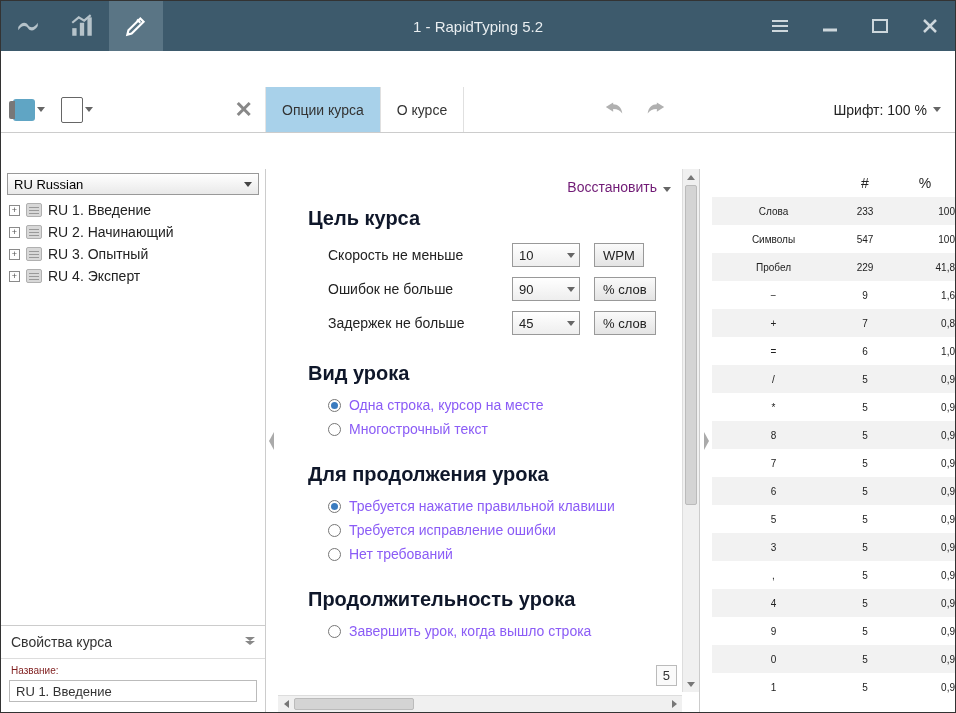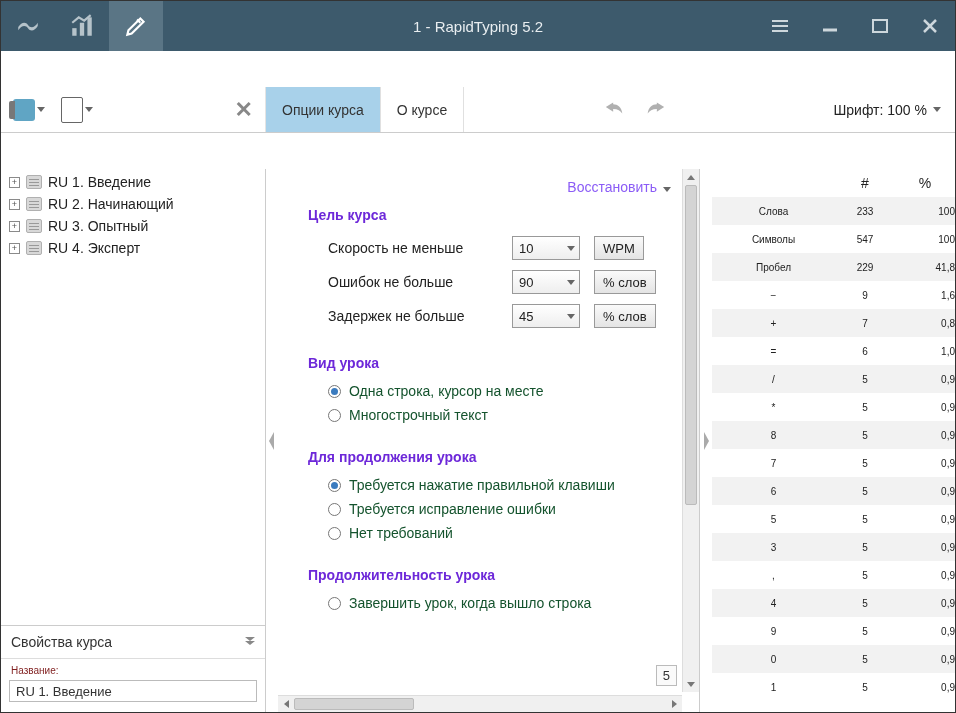--- a/index.html
+++ b/index.html
@@ -34,28 +34,28 @@
 .tree-item .file-icon::after{content:""; position:absolute; left:2px; right:2px; top:3px; height:1px; background:#999; box-shadow:0 3px 0 #999, 0 6px 0 #999;}
 .sidebar-spacer { flex:1; }
 .props-header { border-top:1px solid #ccc; padding:8px 10px; display:flex; align-items:center; justify-content:space-between; font-size:14px; color:#333; }
 .collapse-icon{ display:flex; flex-direction:column; gap:2px;}
 .collapse-icon span{ width:10px; height:0; border-top:4px solid #888; border-left:5px solid transparent; border-right:5px solid transparent; margin-top:-2px;}
 .field-label{ border-top:1px solid #ddd; padding:6px 10px 4px; font-size:10px; color:#7f1d1d;}
 .field-input{ margin:0 8px 10px; border:1px solid #bbb; background:#fff; height:22px; font-size:13px; display:flex; align-items:center; padding:0 6px; color:#333;}
 .center { flex:1; position:relative; display:flex; }
 .center-scroll-outer{ flex:1; display:flex; overflow:hidden; }
 .center-scroll{ flex:1; overflow:auto; border-right:1px solid #ccc; position:relative; }
-.restore-row{ text-align:right; padding:10px 28px 4px 0; color:#8b5cf6; font-size:14px; }
+.restore-row{ text-align:right; padding:10px 28px 4px 0; color:#701a75; font-size:14px; }
 .restore-row .dropdown-caret{ margin-left:6px;}
-.section-title{ font-weight:bold; padding:8px 0 8px 30px; font-size:14px; color:#6d28d9;}
+.section-title{ font-weight:bold; padding:8px 0 8px 30px; font-size:20px; color:#0f172a;}
 .opt-row{ display:flex; align-items:center; padding:5px 0 5px 50px; font-size:14px; color:#222; gap:14px;}
 .opt-label{ width:170px;}
 .num-select{ width:68px; height:24px; border:1px solid #999; background:linear-gradient(#fff,#eee); display:flex; align-items:center; justify-content:space-between; padding:0 4px 0 6px; font-size:13px;}
 .unit-btn{ height:24px; border:1px solid #999; background:linear-gradient(#fafafa,#e4e4e4); padding:0 8px; display:flex; align-items:center; font-size:13px;}
-.radio-row{ display:flex; align-items:center; padding:4px 0 4px 50px; font-size:14px; color:#14532d; gap:8px;}
+.radio-row{ display:flex; align-items:center; padding:4px 0 4px 50px; font-size:14px; color:#8b5cf6; gap:8px;}
 .radio{ width:13px; height:13px; border:1px solid #777; border-radius:50%; display:flex; align-items:center; justify-content:center; background:#fff;}
 .radio.checked::after{ content:""; width:7px; height:7px; border-radius:50%; background:#3a7bbf;}
 .vscroll{ position:absolute; right:0; top:0; bottom:20px; width:17px; background:#f0f0f0; border-left:1px solid #ddd;}
 .vscroll .thumb{ position:absolute; left:2px; right:2px; top:16px; height:320px; background:#d4d4d4; border:1px solid #bbb; border-radius:2px;}
 .vscroll .arr{ position:absolute; left:0; right:0; height:16px; display:flex; align-items:center; justify-content:center;}
 .vscroll .arr.up{top:0;} .vscroll .arr.down{bottom:0;}
 .vscroll .arr::after{content:"";border-left:4px solid transparent;border-right:4px solid transparent;}
 .vscroll .arr.up::after{border-bottom:5px solid #777;} .vscroll .arr.down::after{border-top:5px solid #777;}
 .hscroll{position:absolute; left:0; right:17px; bottom:0; height:17px; background:#f0f0f0; border-top:1px solid #ddd;}
 .hscroll .thumb{position:absolute; top:2px; bottom:2px; left:16px; width:120px; background:#d4d4d4; border:1px solid #bbb; border-radius:2px;}
@@ -159,20 +159,21 @@
     </div>
     <div class="font-zoom">
         <span>Шрифт: 100 %</span>
         <span class="dropdown-caret"></span>
       </div>
   </div>
 
   <div class="mainrow">
 
     <div class="sidebar">
+      <div class="lang-select">RU Russian</div>
       <div class="tree" id="tree">
           <div class="tree-item">
             <span class="expander">+</span>
             <span class="file-icon"></span>
             <span>RU 1. Введение</span>
           </div>
           <div class="tree-item">
             <span class="expander">+</span>
             <span class="file-icon"></span>
             <span>RU 2. Начинающий</span>

